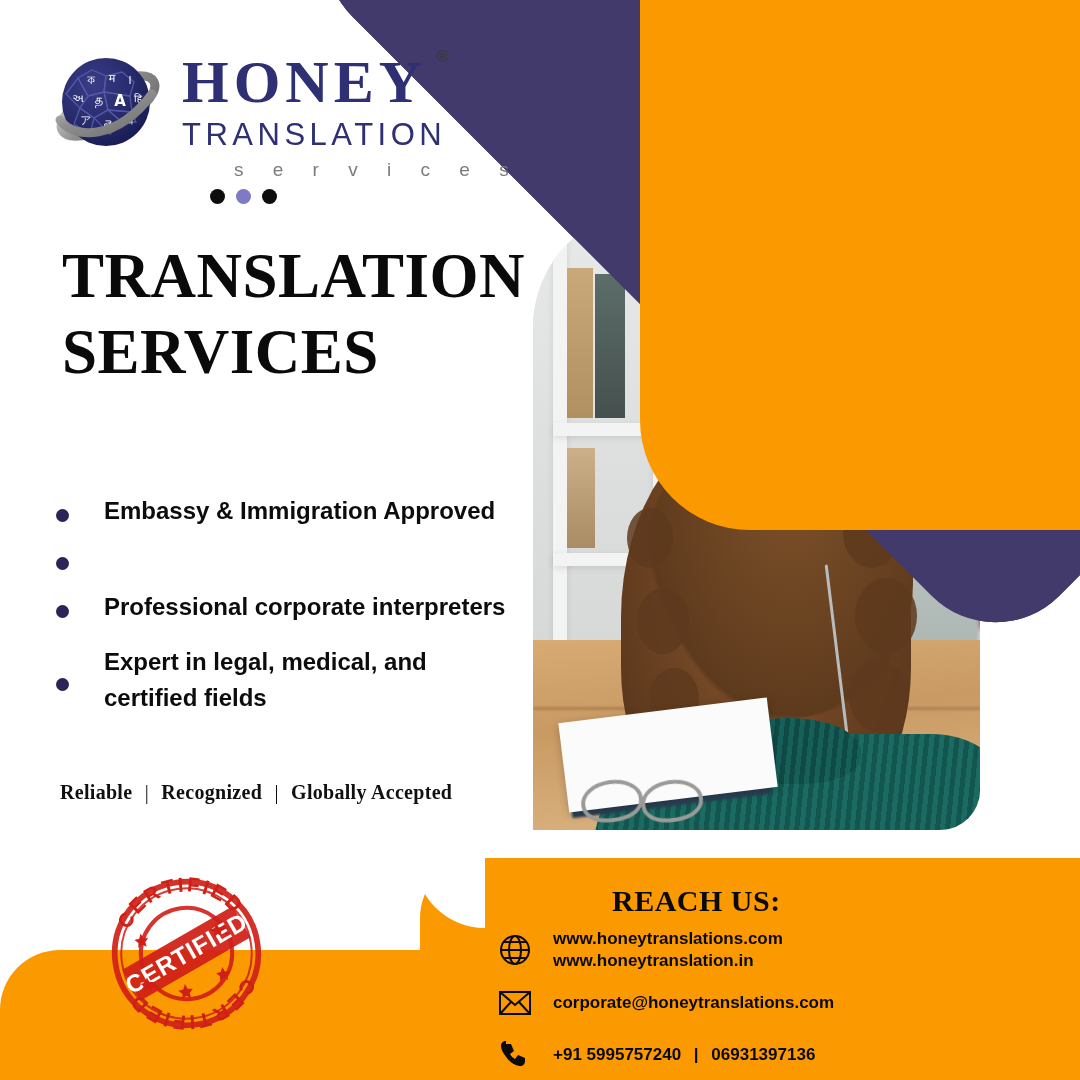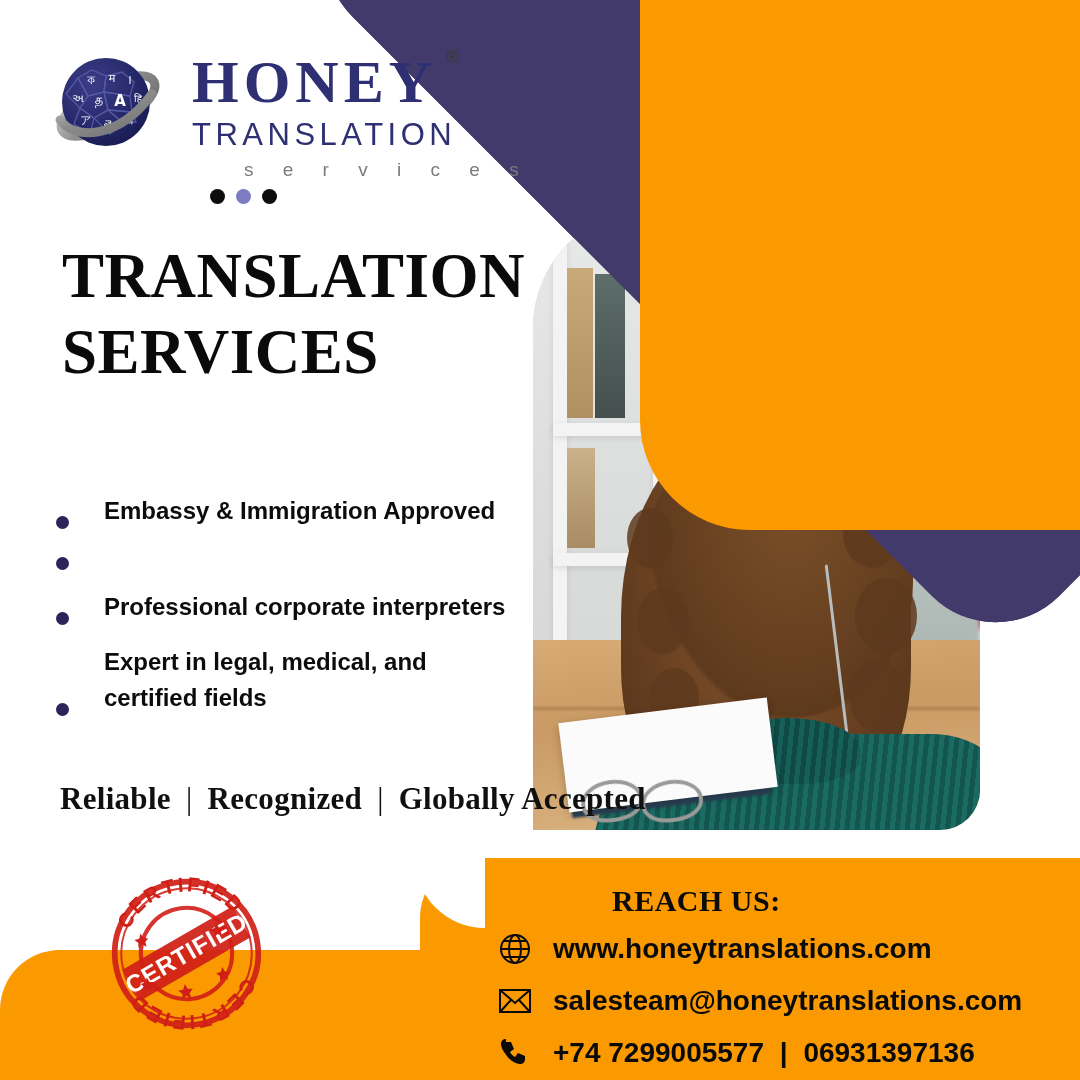--- a/index.html
+++ b/index.html
@@ -287,21 +287,21 @@
     z-index: 20;
     display: flex;
     align-items: flex-start;
   }
   .globe-wrap {
     position: relative;
     width: 116px; height: 130px;
     flex: 0 0 auto;
   }
   .logo-text {
-    margin-left: 24px;
+    margin-left: 14px;
     padding-top: 8px;
   }
   .logo-honey {
     font-family: "Liberation Serif", serif;
     font-size: 60px;
     font-weight: bold;
     letter-spacing: 5px;
     color: #2E3073;
     line-height: 1;
     position: relative;
@@ -369,21 +369,21 @@
 
   
   .bullets {
     position: absolute;
     left: 56px; top: 493px;
     width: 470px;
     z-index: 20;
   }
   .bullet-row {
     display: flex;
-    align-items: flex-end;
+    align-items: center;
     margin-bottom: 19px;
   }
   .bullet-dot {
     flex: 0 0 auto;
     width: 13px; height: 13px;
     border-radius: 50%;
     background: #2A2458;
     margin-top: 9px;
   }
   .bullet-text {
@@ -393,21 +393,21 @@
     font-weight: bold;
     color: #0c0c0c;
     line-height: 1.5;
   }
 
   
   .tagline {
     position: absolute;
     left: 60px; top: 781px;
     font-family: "Liberation Serif", serif;
-    font-size: 31px;
+    font-size: 20px;
     font-weight: bold;
     color: #101010;
     z-index: 20;
     letter-spacing: .3px;
   }
   .tagline .sep { padding: 0 7px; font-weight: normal; }
 
   
   .stamp {
     position: absolute;
@@ -439,21 +439,21 @@
     margin-bottom: 10px;
   }
   .contact-icon {
     flex: 0 0 auto;
     width: 42px; height: 42px;
     display: flex; align-items: center; justify-content: center;
   }
   .contact-texts {
     margin-left: 17px;
     font-family: "Liberation Sans", sans-serif;
-    font-size: 28px;
+    font-size: 17px;
     font-weight: bold;
     color: #0a0a0a;
     line-height: 1.28;
   }
   .contact-texts .line2 { display: block; }
 </style>
 </head>
 <body>
 
 <div id="poster">
@@ -651,45 +651,46 @@
         <svg width="34" height="34" viewBox="0 0 34 34" fill="none" stroke="#0a0a0a" stroke-width="2">
           <circle cx="17" cy="17" r="14"></circle>
           <ellipse cx="17" cy="17" rx="6" ry="14"></ellipse>
           <line x1="3" y1="17" x2="31" y2="17"></line>
           <line x1="5" y1="9" x2="29" y2="9"></line>
           <line x1="5" y1="25" x2="29" y2="25"></line>
         </svg>
       </div>
       <div class="contact-texts">
         <span>www.honeytranslations.com</span>
+        <span class="line2">www.honeytranslation.in</span>
       </div>
     </div>
 
     <div class="contact-row">
       <div class="contact-icon">
         <svg width="34" height="28" viewBox="0 0 34 28" fill="none" stroke="#0a0a0a" stroke-width="2">
           <rect x="2" y="3" width="30" height="22"></rect>
           <path d="M2 3 L17 16 L32 3"></path>
           <path d="M2 25 L13 13"></path>
           <path d="M32 25 L21 13"></path>
         </svg>
       </div>
       <div class="contact-texts">
-        <span>salesteam@honeytranslations.com</span>
+        <span>corporate@honeytranslations.com</span>
       </div>
     </div>
 
     <div class="contact-row">
       <div class="contact-icon">
         <svg width="32" height="32" viewBox="0 0 32 32" fill="#0a0a0a">
           <path d="M7 2 C4 2 2 4 2 7 c0 2 1 5 3 8 s5 7 8 9 c3 2 6 3 8 3 c3 0 5-2 5-5
                    l0-3 -7-3 -3 4 c-2-1 -4-3 -5-5 l4-3 -3-7 -5 0z"></path>
         </svg>
       </div>
       <div class="contact-texts">
-        <span>+74 7299005577</span>
+        <span>+91 5995757240</span>
         <span style="padding:0 8px">|</span>
         <span>06931397136</span>
       </div>
     </div>
   </div>
 
 </div>
 
 </body></html>

